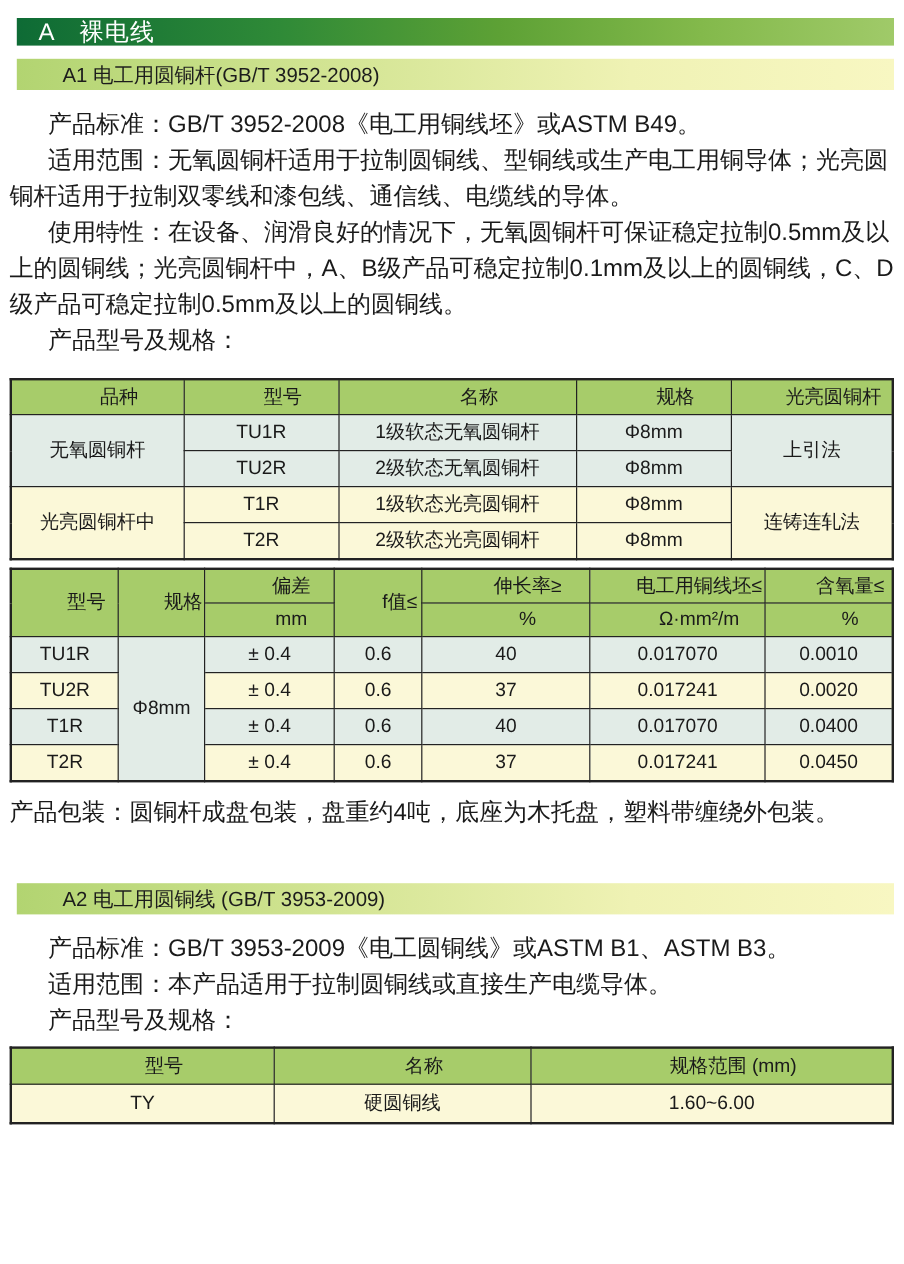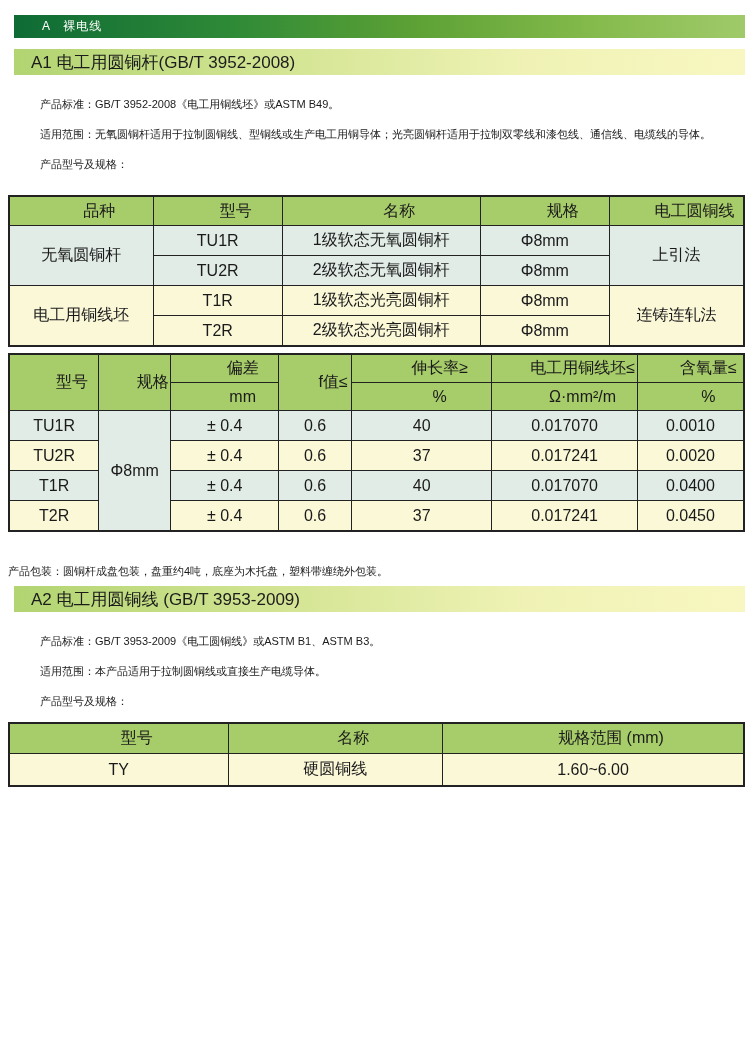--- a/index.html
+++ b/index.html
@@ -8,38 +8,38 @@
     font-family:"Liberation Sans","DejaVu Sans",sans-serif;
     color:#1a1a1a; font-size:16px;
   }
   .page { box-sizing:border-box; width:753px; padding:15px 8px 0 8px; }
 
   
   .bar-main {
     margin-left:6px; height:23px;
     background:linear-gradient(90deg,#0e6b35 0%,#2f8a37 30%,#5da135 55%,#83b94b 78%,#a0ca69 100%);
     color:#ffffff; display:flex; align-items:center;
-    padding-left:28px; font-size:12px; letter-spacing:1px;
+    padding-left:18px; font-size:20px; letter-spacing:1px;
   }
   .bar-sub {
     margin-left:6px; height:26px;
     background:linear-gradient(90deg,#b2d471 0%,#d6e697 40%,#eff2b4 70%,#f8f7c2 100%);
     color:#1c1c1c; display:flex; align-items:center;
-    padding-left:17px; font-size:17px;
+    padding-left:38px; font-size:17px;
   }
   .bar-a1 { margin-top:11px; }
-  .bar-a2 { }
+  .bar-a2 { margin-top:44px; }
 
   
-  p { margin:0; line-height:30px; font-size:11px; }
+  p { margin:0; line-height:30px; font-size:20px; }
   .indent { text-indent:32px; }
   .mt14 { margin-top:14px; }
   .mt8  { margin-top:0;  }
   .mt12 { margin-top:12px; }
-  .mt16 { margin-top:24px; }
+  .mt16 { margin-top:10px; }
 
   
   table {
     width:100%; border-collapse:collapse; table-layout:fixed;
     border:2px solid #222222; text-align:center;
   }
   th, td { border:1px solid #222222; padding:0; font-weight:normal; font-size:16px; }
   th { background:#a7cc6a; height:28px;padding-left:36px; }
   .spec-table  { margin-top:16px; }
   .spec-table td { height:29px; }
@@ -60,54 +60,55 @@
   <div class="bar-main">
     <span>A　裸电线</span>
   </div>
 
   <div class="bar-sub bar-a1">
     <span>A1 电工用圆铜杆(GB/T 3952-2008)</span>
   </div>
 
   <p class="indent mt14">产品标准：GB/T 3952-2008《电工用铜线坯》或ASTM B49。</p>
   <p class="indent mt8">适用范围：无氧圆铜杆适用于拉制圆铜线、型铜线或生产电工用铜导体；光亮圆铜杆适用于拉制双零线和漆包线、通信线、电缆线的导体。</p>
+  <p class="indent mt8">使用特性：在设备、润滑良好的情况下，无氧圆铜杆可保证稳定拉制0.5mm及以上的圆铜线；光亮圆铜杆中，A、B级产品可稳定拉制0.1mm及以上的圆铜线，C、D级产品可稳定拉制0.5mm及以上的圆铜线。</p>
   <p class="indent mt8">产品型号及规格：</p>
 
   <table class="spec-table">
     <colgroup>
       <col style="width:19.6%">
         <col style="width:17.6%">
         <col style="width:26.9%">
       <col style="width:17.6%">
         <col style="width:18.3%">
     </colgroup>
     <thead>
       <tr>
         <th>品种</th>
         <th>型号</th>
         <th>名称</th>
         <th>规格</th>
-        <th>电工圆铜线</th>
+        <th>光亮圆铜杆</th>
       </tr>
     </thead>
     <tbody>
       <tr class="row-green">
         <td rowspan="2">无氧圆铜杆</td>
         <td>TU1R</td>
         <td>1级软态无氧圆铜杆</td>
         <td>Φ8mm</td>
         <td rowspan="2">上引法</td>
       </tr>
       <tr class="row-green">
         <td>TU2R</td>
         <td>2级软态无氧圆铜杆</td>
         <td>Φ8mm</td>
       </tr>
       <tr class="row-yellow">
-        <td rowspan="2">电工用铜线坯</td>
+        <td rowspan="2">光亮圆铜杆中</td>
         <td>T1R</td>
         <td>1级软态光亮圆铜杆</td>
         <td>Φ8mm</td>
         <td rowspan="2">连铸连轧法</td>
       </tr>
       <tr class="row-yellow">
         <td>T2R</td>
         <td>2级软态光亮圆铜杆</td>
         <td>Φ8mm</td>
       </tr>

